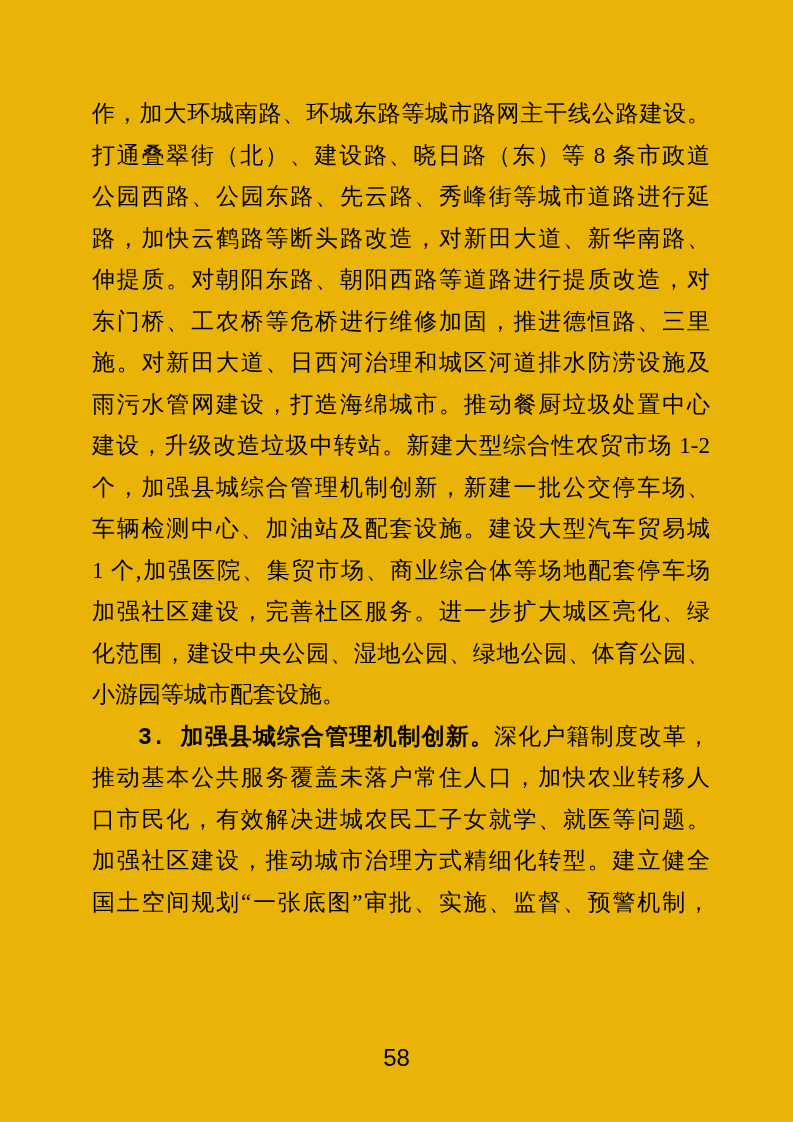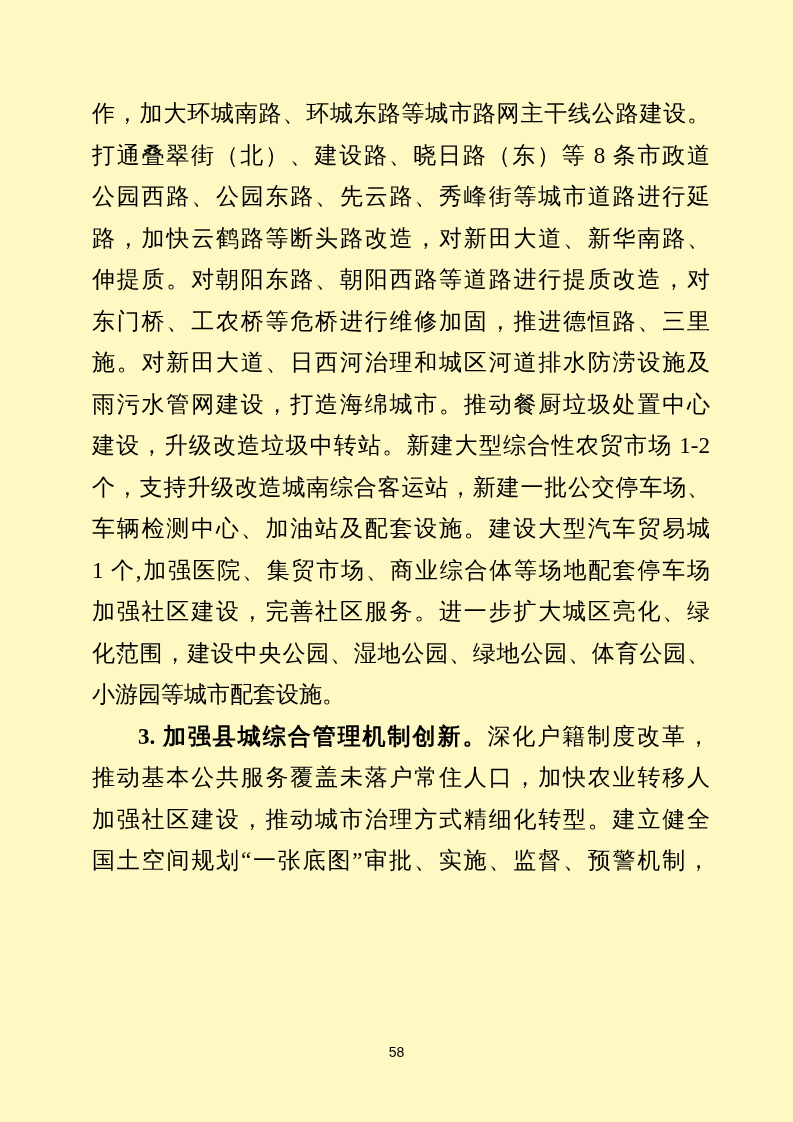--- a/index.html
+++ b/index.html
@@ -4,21 +4,21 @@
 <style>
   html, body {
     margin: 0;
     padding: 0;
     background: #ffffff;
   }
   .page {
     position: relative;
     width: 793px;
     height: 1122px;
-    background: #fef9c3;
+    background: #eab308;
     overflow: hidden;
     font-family: "Liberation Serif", "DejaVu Serif", serif;
     color: #000000;
   }
   .text-block {
     position: absolute;
     left: 92px;
     top: 93px;
     width: 618px;
     font-size: 23px;
@@ -34,54 +34,56 @@
   .ln.para-end {
     text-align: center;
     text-align-last: left;
   }
   .ln.indent {
     padding-left: 46px;
     width: 572px;
   }
   .bold-seg {
     font-weight: bold;
+    font-family: Liberation Mono, monospace;
   }
   .page-number {
     position: absolute;
     left: 0;
     right: 0;
     top: 1044px;
     text-align: center;
     font-family: "Liberation Sans", "DejaVu Sans", sans-serif;
-    font-size: 14px;
+    font-size: 24px;
     color: #000000;
   }
 </style>
 </head>
 <body>
 
 <div class="page">
   <div class="text-block">
     <div class="ln">作，加大环城南路、环城东路等城市路网主干线公路建设。</div>
     <div class="ln">打通叠翠街（北）、建设路、晓日路（东）等 8 条市政道</div>
     <div class="ln">公园西路、公园东路、先云路、秀峰街等城市道路进行延</div>
     <div class="ln">路，加快云鹤路等断头路改造，对新田大道、新华南路、</div>
     <div class="ln">伸提质。对朝阳东路、朝阳西路等道路进行提质改造，对</div>
     <div class="ln">东门桥、工农桥等危桥进行维修加固，推进德恒路、三里</div>
     <div class="ln">施。对新田大道、日西河治理和城区河道排水防涝设施及</div>
     <div class="ln">雨污水管网建设，打造海绵城市。推动餐厨垃圾处置中心</div>
     <div class="ln">建设，升级改造垃圾中转站。新建大型综合性农贸市场 1-2</div>
-    <div class="ln">个，支持升级改造城南综合客运站，新建一批公交停车场、</div>
+    <div class="ln">个，加强县城综合管理机制创新，新建一批公交停车场、</div>
     <div class="ln">车辆检测中心、加油站及配套设施。建设大型汽车贸易城</div>
     <div class="ln">1 个,加强医院、集贸市场、商业综合体等场地配套停车场</div>
     <div class="ln">加强社区建设，完善社区服务。进一步扩大城区亮化、绿</div>
     <div class="ln">化范围，建设中央公园、湿地公园、绿地公园、体育公园、</div>
     <div class="ln para-end">小游园等城市配套设施。</div>
     <div class="ln indent">
       <span class="bold-seg">3. 加强县城综合管理机制创新。</span><span>深化户籍制度改革，</span>
     </div>
     <div class="ln">推动基本公共服务覆盖未落户常住人口，加快农业转移人</div>
+    <div class="ln">口市民化，有效解决进城农民工子女就学、就医等问题。</div>
     <div class="ln">加强社区建设，推动城市治理方式精细化转型。建立健全</div>
     <div class="ln">国土空间规划“一张底图”审批、实施、监督、预警机制，</div>
   </div>
 
   <div class="page-number">58</div>
 </div>
 
 </body></html>

